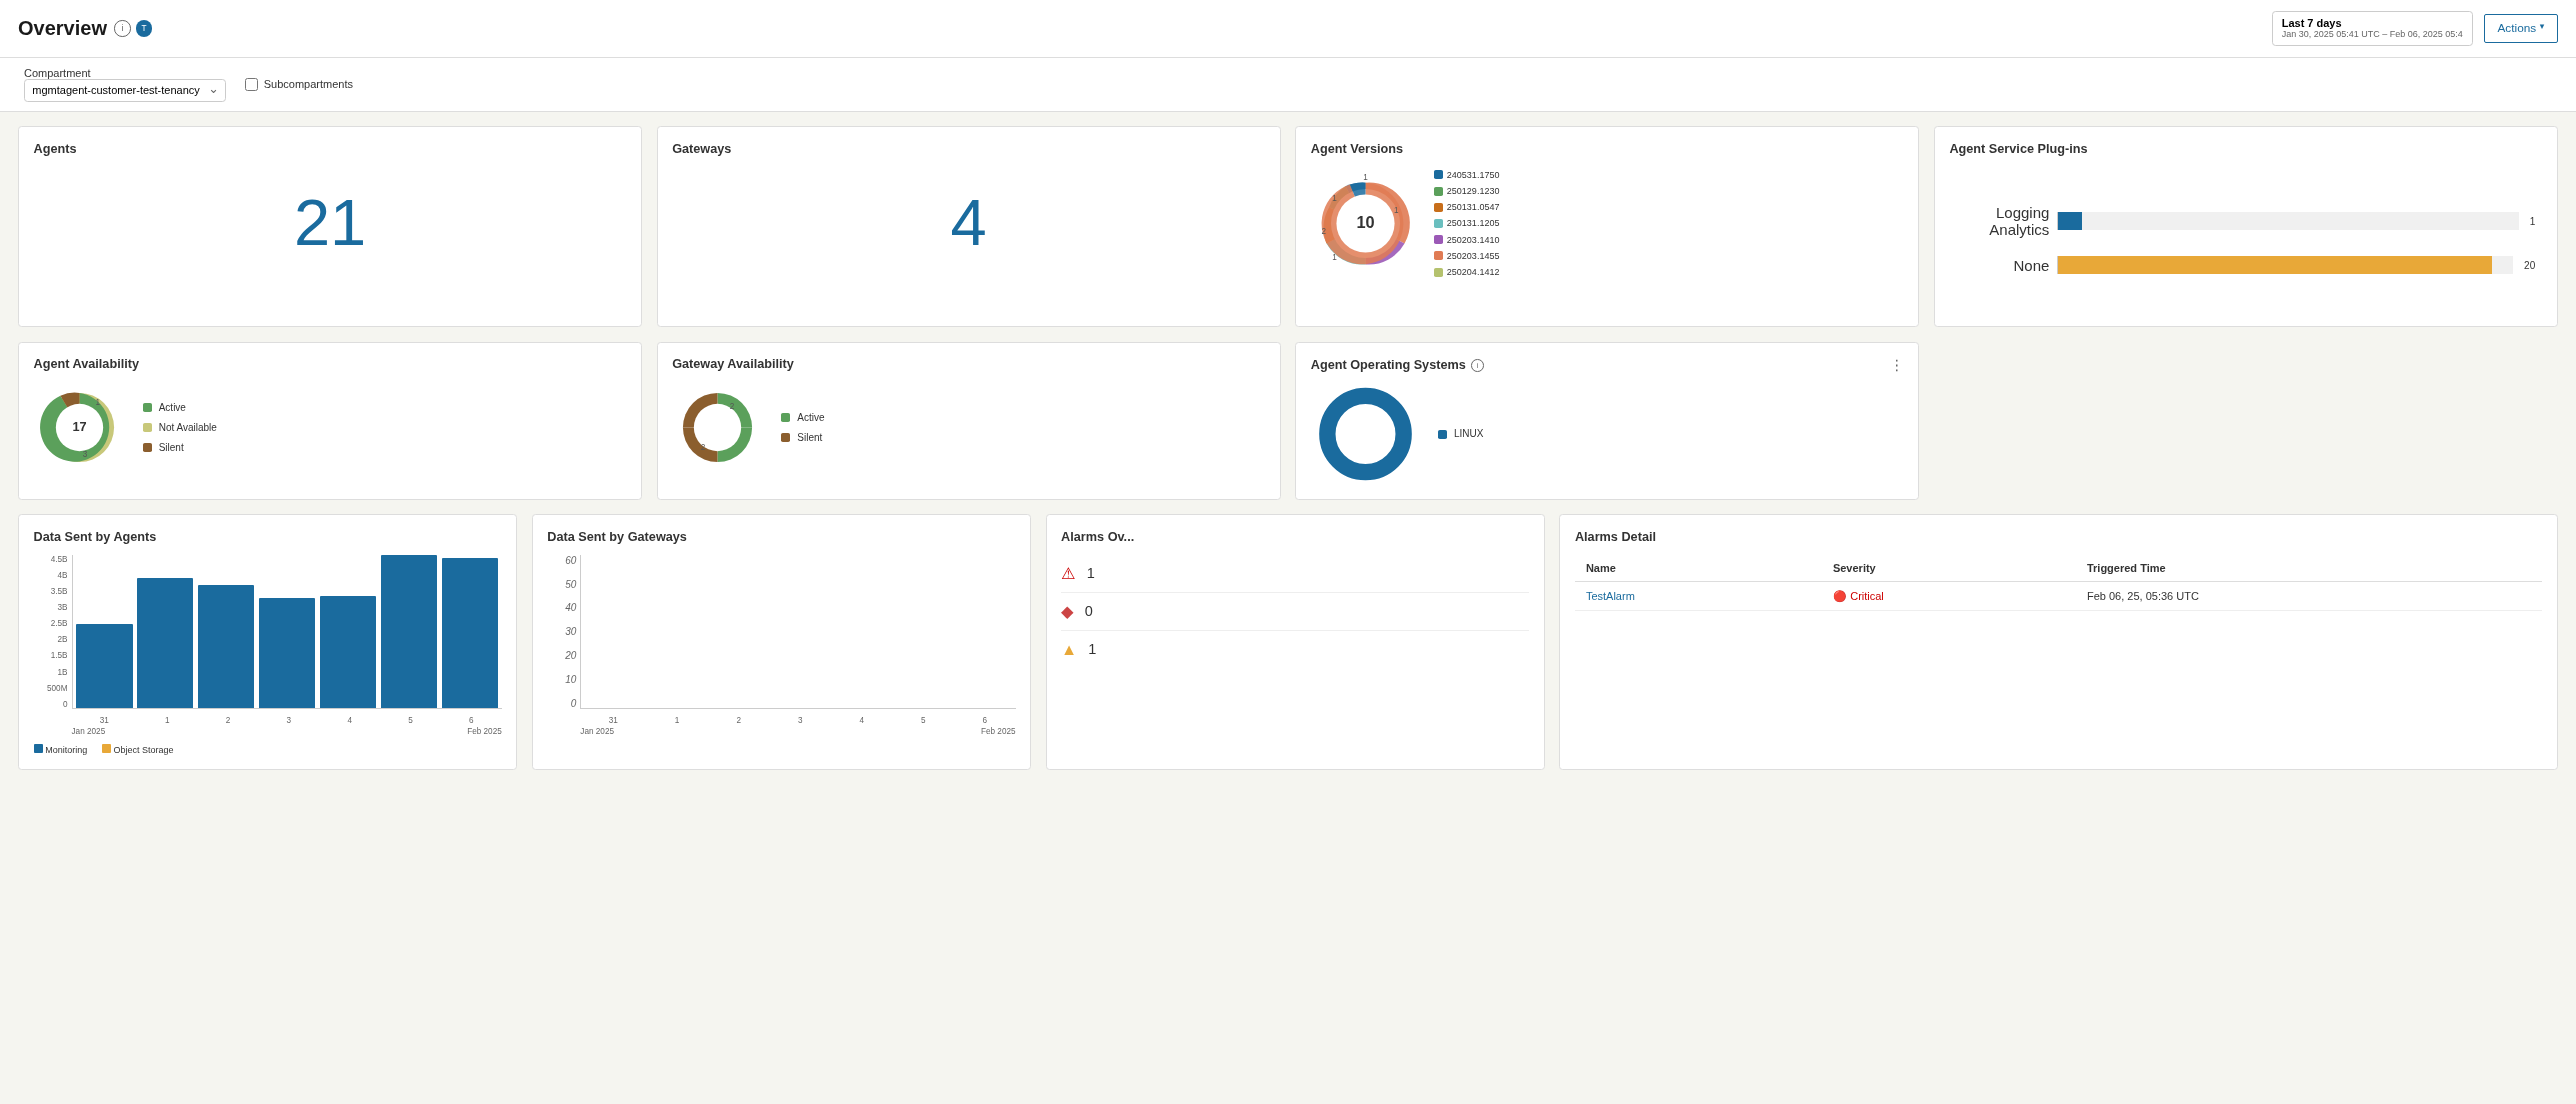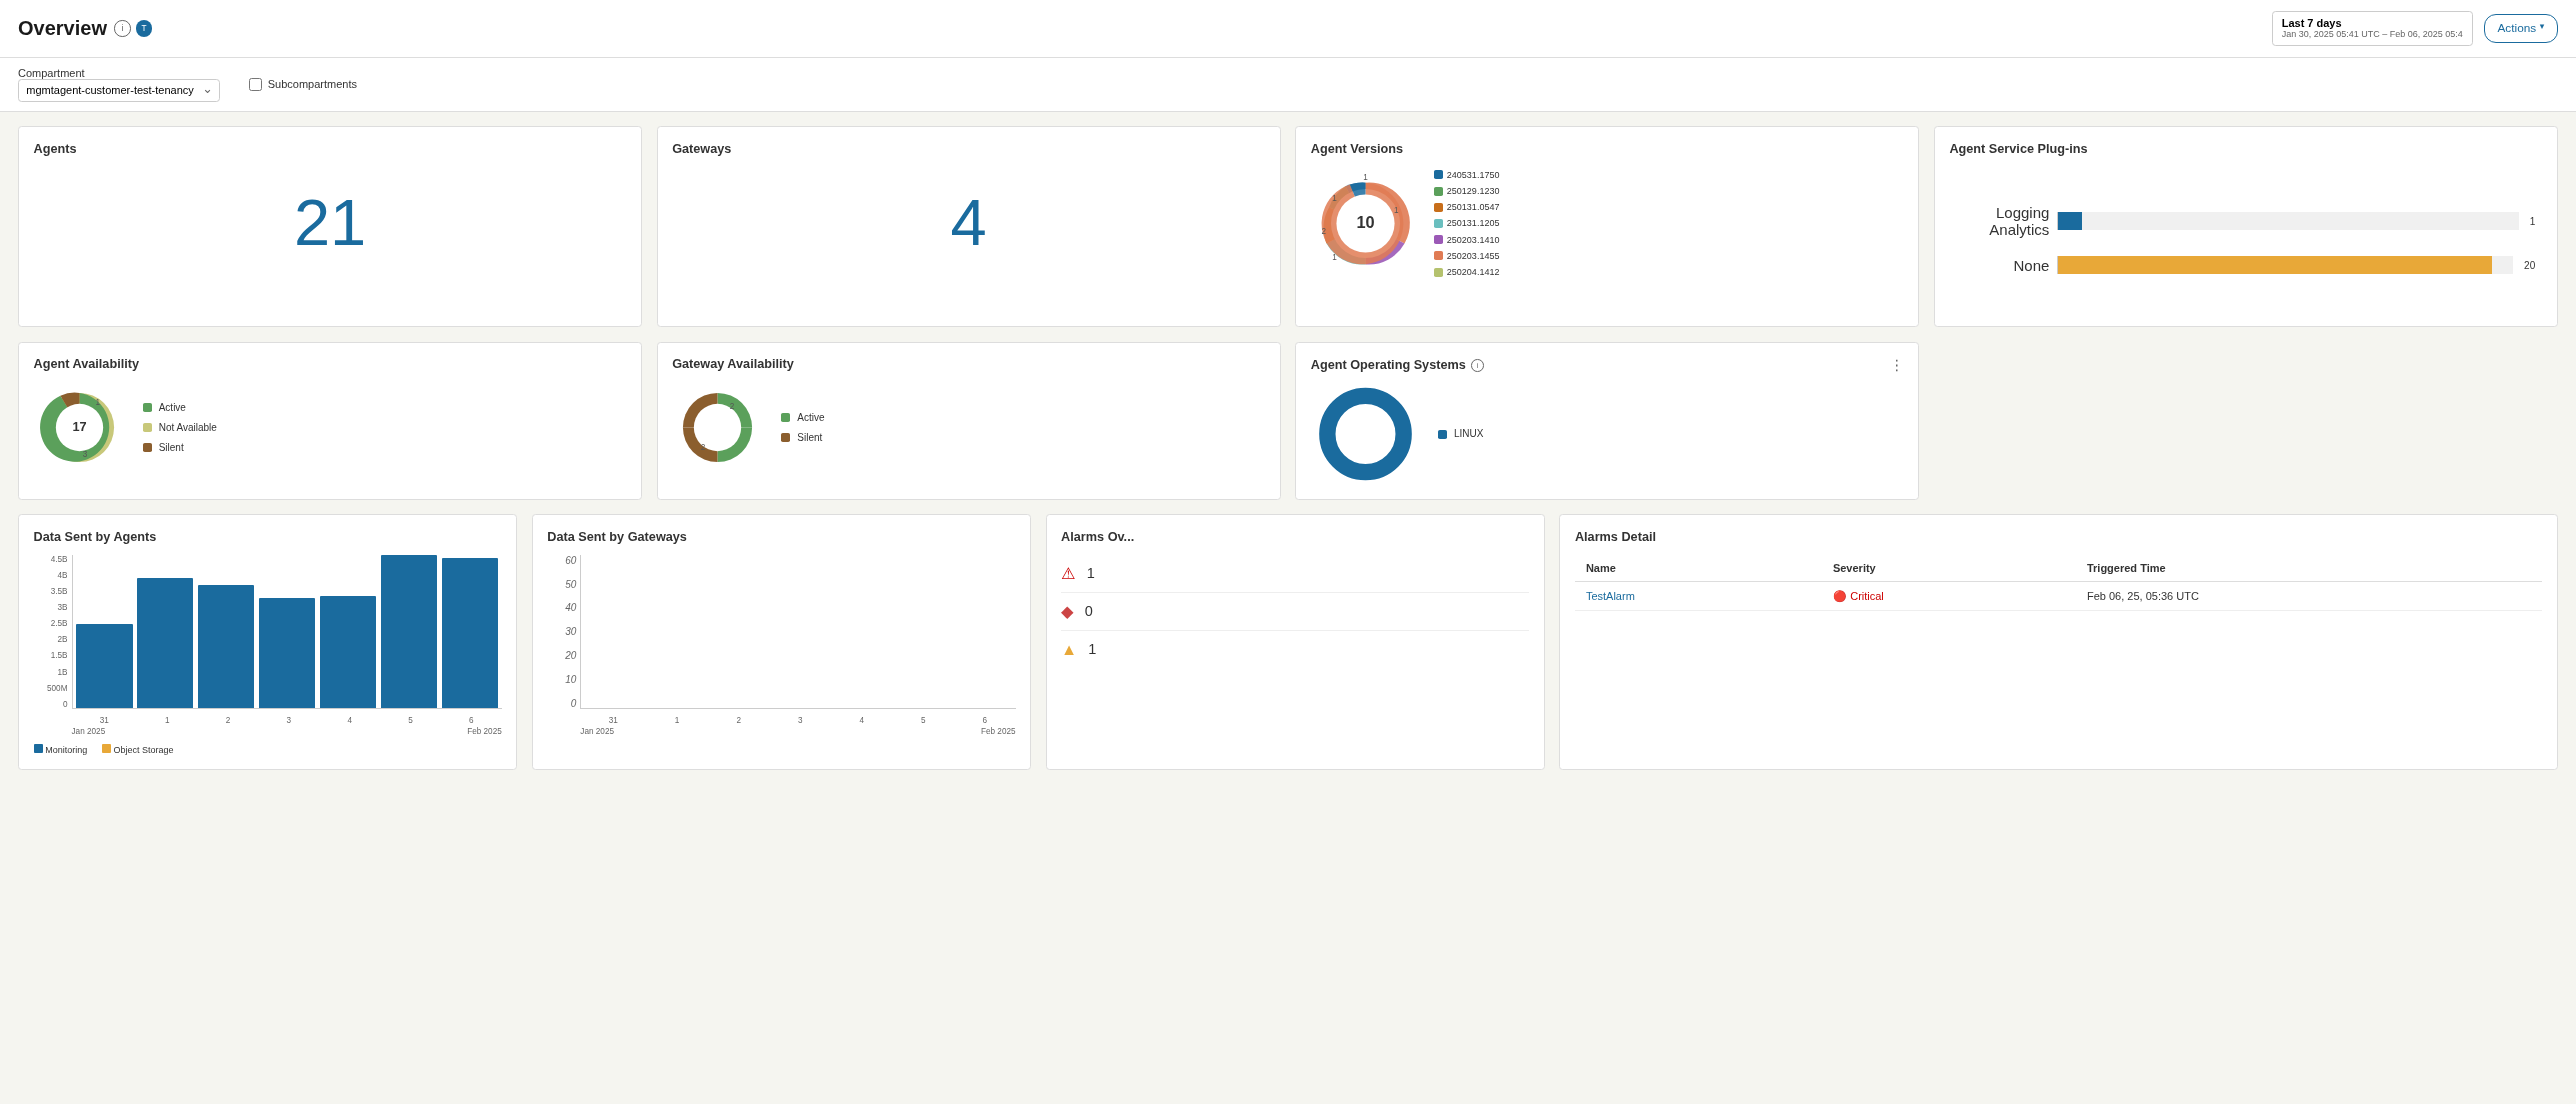--- a/index.html
+++ b/index.html
@@ -9,24 +9,24 @@
     .header-left { display: flex; align-items: center; gap: 7.3px; }
     .header-title { font-size: 20px; font-weight: 600; color: #1a1a1a; }
     .header-icons { display: flex; gap: 5.4px; align-items: center; }
     .icon-circle { width: 16.3px; height: 16.3px; border-radius: 50%; border: 1.4px solid #666; display: inline-flex; align-items: center; justify-content: center; font-size: 9px; color: #666; cursor: pointer; }
     .icon-circle-filled { width: 16.3px; height: 16.3px; border-radius: 50%; background: #1a6b9e; display: inline-flex; align-items: center; justify-content: center; font-size: 8.2px; color: #fff; cursor: pointer; }
     
     .header-right { display: flex; align-items: center; gap: 11px; }
     .date-range-btn { border: 0.9px solid #ccc; background: #fff; padding: 5.4px 9px; border-radius: 3.6px; cursor: pointer; font-size: 10px; display: flex; flex-direction: column; align-items: flex-start; }
     .date-range-btn .main-text { font-weight: 600; font-size: 11px; }
     .date-range-btn .sub-text { color: #666; font-size: 9px; }
-    .actions-btn { border: 0.9px solid #1a6b9e; background: #fff; color: #1a6b9e; padding: 6.3px 12.7px; border-radius: 12px; cursor: pointer; font-size: 11.8px; font-weight: 500; display: flex; align-items: flex-start; gap: 3.6px; }
+    .actions-btn { border: 0.9px solid #1a6b9e; background: #fff; color: #1a6b9e; padding: 6.3px 12.7px; border-radius: 2px; cursor: pointer; font-size: 11.8px; font-weight: 500; display: flex; align-items: flex-start; gap: 3.6px; }
     .actions-btn::after { content: '▾'; font-size: 9px; }
     
-    .toolbar { background: #fff; padding: 9px 18px; border-bottom: 0.9px solid #ddd; display: flex; align-items: center; gap: 29px; }
+    .toolbar { background: #fff; padding: 9px 24px; border-bottom: 0.9px solid #ddd; display: flex; align-items: center; gap: 19px; }
     .toolbar-label { font-size: 11px; color: #333; font-weight: 500; }
     .compartment-select { border: 0.9px solid #ccc; background: #fff; padding: 4.5px 25px 4.5px 7.3px; border-radius: 3.6px; font-size: 11px; min-width: 199px; appearance: none; -webkit-appearance: none; cursor: pointer; position: relative; }
     .select-wrapper { position: relative; display: inline-block; }
     .select-wrapper::after { content: '⌄'; position: absolute; right: 7.3px; top: 50%; transform: translateY(-60%); color: #666; pointer-events: none; font-size: 12.7px; }
     .checkbox-wrapper { display: flex; align-items: center; gap: 5.4px; font-size: 11px; }
     .checkbox-wrapper input { cursor: pointer; }
     
     .main { padding: 14.5px 18px; display: grid; grid-template-rows: auto auto auto; gap: 14.5px; }
     
     .row { display: grid; gap: 14.5px; }

